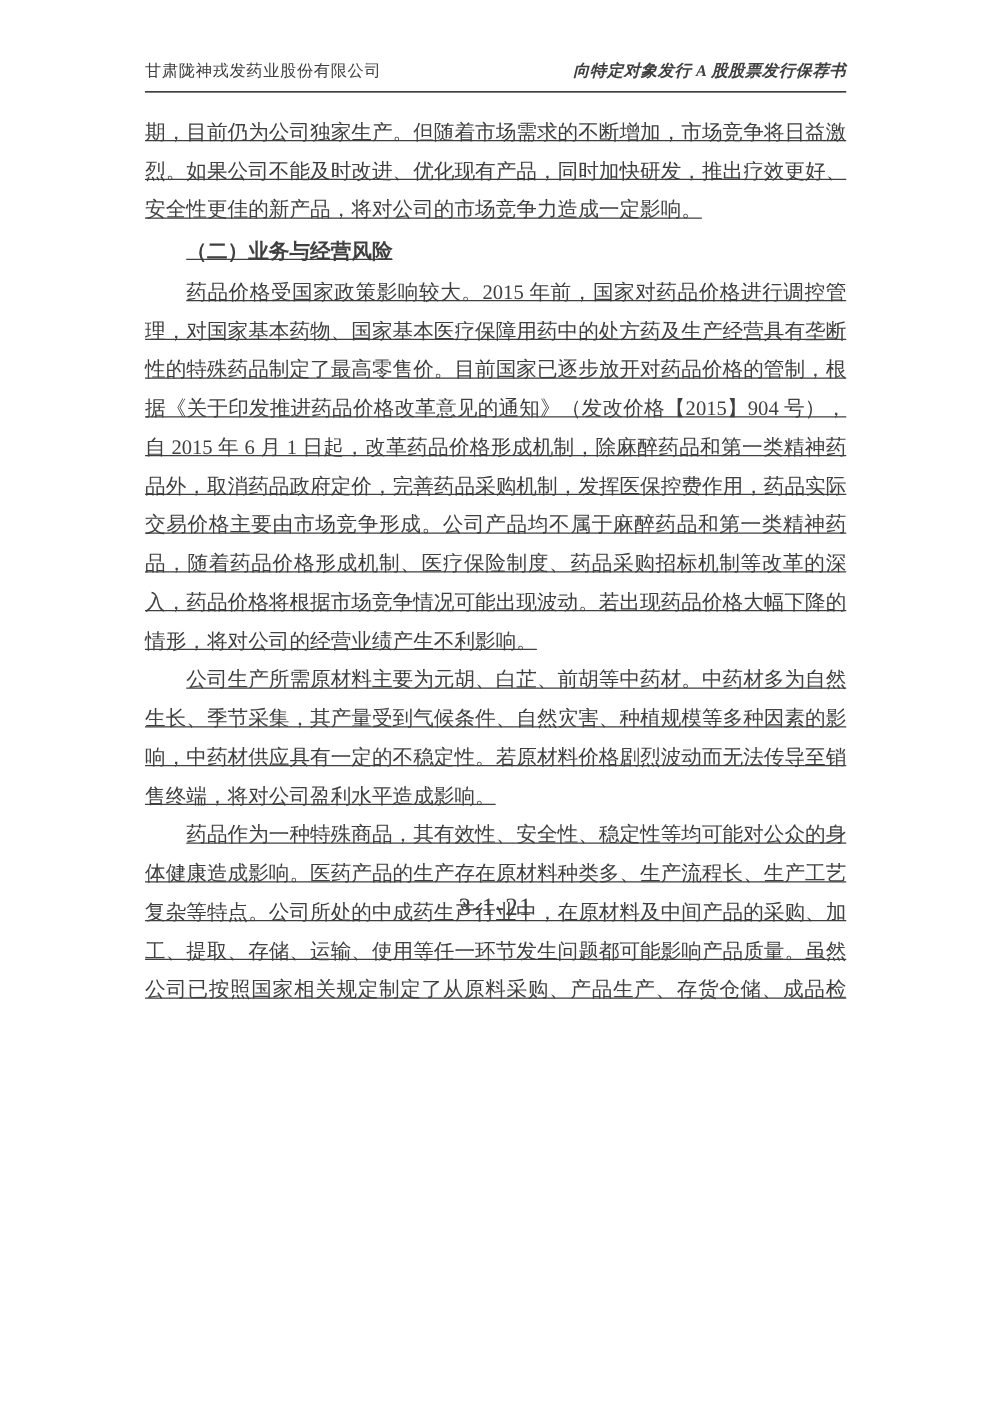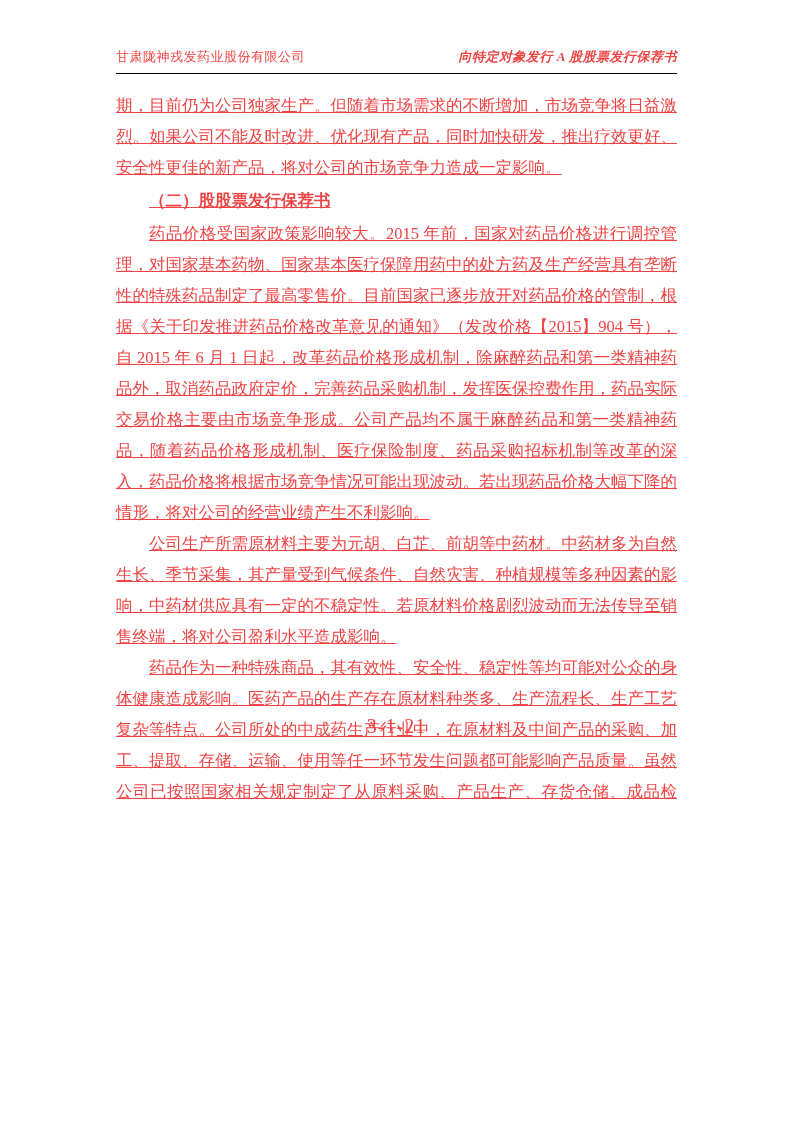--- a/index.html
+++ b/index.html
@@ -5,21 +5,21 @@
   html, body {
     margin: 0;
     padding: 0;
     background: #ffffff;
   }
   .page {
     position: relative;
     width: 793px;
     height: 800px;
     background: #ffffff;
-    color: #ef4444;
+    color: #404040;
     font-family: "Liberation Serif", "DejaVu Serif", serif;
     overflow: hidden;
     box-sizing: border-box;
   }
   .header {
     position: absolute;
     top: 48px;
     left: 116px;
     width: 561px;
     display: flex;
@@ -71,21 +71,21 @@
 
 <div class="page">
 
   <div class="header">
     <span class="hdr-left">甘肃陇神戎发药业股份有限公司</span>
     <span class="hdr-right">向特定对象发行 A 股股票发行保荐书</span>
   </div>
 
   <div class="content">
     <p class="para noindent">期，目前仍为公司独家生产。但随着市场需求的不断增加，市场竞争将日益激烈。如果公司不能及时改进、优化现有产品，同时加快研发，推出疗效更好、安全性更佳的新产品，将对公司的市场竞争力造成一定影响。</p>
-    <p class="heading">（二）股股票发行保荐书</p>
+    <p class="heading">（二）业务与经营风险</p>
     <p class="para">药品价格受国家政策影响较大。2015 年前，国家对药品价格进行调控管理，对国家基本药物、国家基本医疗保障用药中的处方药及生产经营具有垄断性的特殊药品制定了最高零售价。目前国家已逐步放开对药品价格的管制，根据《关于印发推进药品价格改革意见的通知》（发改价格【2015】904 号），自 2015 年 6 月 1 日起，改革药品价格形成机制，除麻醉药品和第一类精神药品外，取消药品政府定价，完善药品采购机制，发挥医保控费作用，药品实际交易价格主要由市场竞争形成。公司产品均不属于麻醉药品和第一类精神药品，随着药品价格形成机制、医疗保险制度、药品采购招标机制等改革的深入，药品价格将根据市场竞争情况可能出现波动。若出现药品价格大幅下降的情形，将对公司的经营业绩产生不利影响。</p>
     <p class="para">公司生产所需原材料主要为元胡、白芷、前胡等中药材。中药材多为自然生长、季节采集，其产量受到气候条件、自然灾害、种植规模等多种因素的影响，中药材供应具有一定的不稳定性。若原材料价格剧烈波动而无法传导至销售终端，将对公司盈利水平造成影响。</p>
     <p class="para">药品作为一种特殊商品，其有效性、安全性、稳定性等均可能对公众的身体健康造成影响。医药产品的生产存在原材料种类多、生产流程长、生产工艺复杂等特点。公司所处的中成药生产行业中，在原材料及中间产品的采购、加工、提取、存储、运输、使用等任一环节发生问题都可能影响产品质量。虽然公司已按照国家相关规定制定了从原料采购、产品生产、存货仓储、成品检验、出厂等多个环节的质量控制制度，但如果因不可控原因发生质量问题，不仅会产生赔偿风险，还将对公司经营和声誉造成不利影响，甚至在极端情况下将出现因质量问题发生的大规模召回和赔偿或被国家药品监督管理部门处罚，从而对公司经营业绩</p>
   </div>
 
   <div class="footer">
     <span>3-1-21</span>
   </div>
 
 </div>

